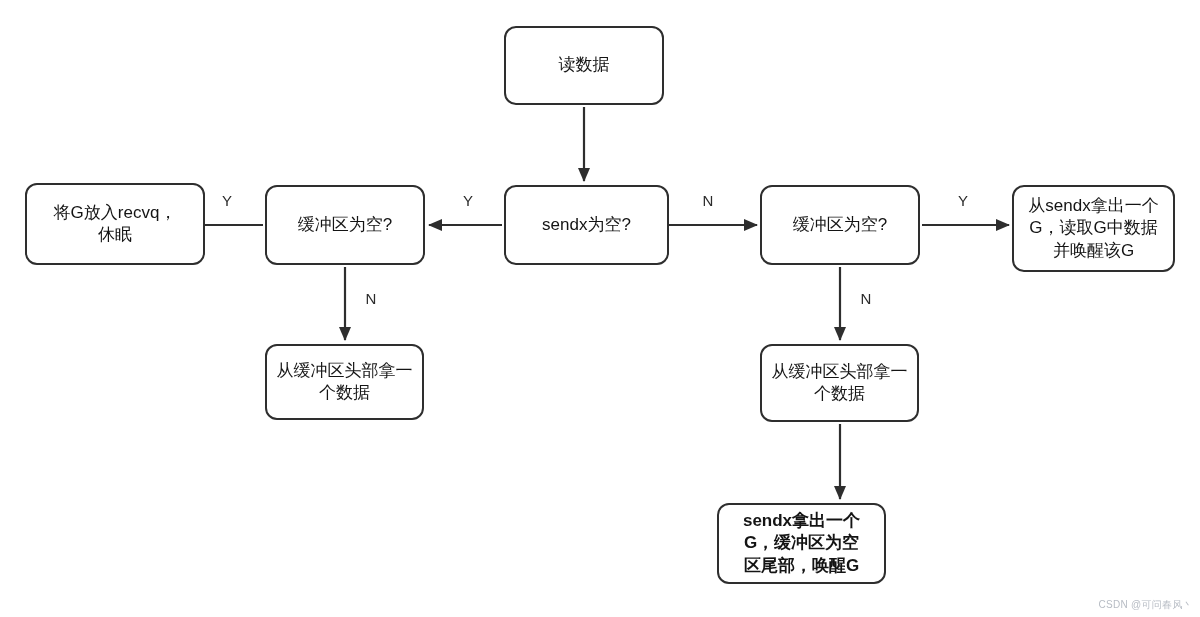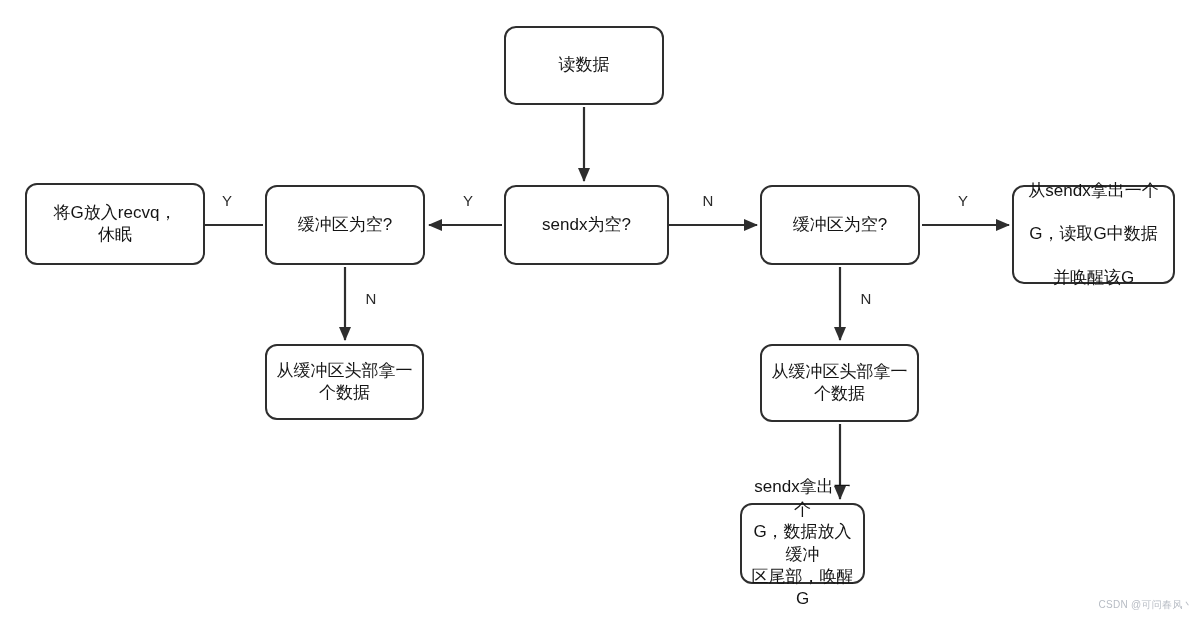--- a/index.html
+++ b/index.html
@@ -48,24 +48,24 @@
     color: #b7bcc4;
     letter-spacing: 0.3px;
     margin-top: 24px;
   }
   
   #n-read            { left: 504px; top: 26px;  width: 160px; height: 79px; }
   #n-sendx-empty     { left: 504px; top: 185px; width: 165px; height: 80px; }
   #n-buf-empty-left  { left: 265px; top: 185px; width: 160px; height: 80px; }
   #n-put-recvq       { left: 25px;  top: 183px; width: 180px; height: 82px; }
   #n-buf-empty-right { left: 760px; top: 185px; width: 160px; height: 80px; }
-  #n-take-sendx-g    { left: 1012px;top: 185px; width: 163px; height: 99px; gap: 21px; }
+  #n-take-sendx-g    { left: 1012px;top: 185px; width: 163px; height: 87px; }
   #n-take-head-left  { left: 265px; top: 344px; width: 159px; height: 76px; }
   #n-take-head-right { left: 760px; top: 344px; width: 159px; height: 78px; }
-  #n-sendx-put-tail  { left: 740px; top: 503px; width: 125px; height: 81px; }
+  #n-sendx-put-tail  { left: 717px; top: 503px; width: 169px; height: 81px; font-weight: bold; }
 </style>
 </head>
 <body>
 
 <div class="canvas">
 
   <svg class="wires" viewBox="0 0 1200 617">
     <defs>
       <marker id="arrow" markerUnits="userSpaceOnUse" markerWidth="15" markerHeight="13" refX="13" refY="6" orient="auto">
         <path d="M0,0 L14,6 L0,12 Z" fill="#2e2e2e"></path>
@@ -121,21 +121,21 @@
     <div>个数据</div>
   </div>
 
   <div class="node" id="n-take-head-right">
     <div>从缓冲区头部拿一</div>
     <div>个数据</div>
   </div>
 
   <div class="node" id="n-sendx-put-tail">
     <div>sendx拿出一个</div>
-    <div>G，数据放入缓冲</div>
+    <div>G，缓冲区为空</div>
     <div>区尾部，唤醒G</div>
   </div>
 
   <span class="edge-label" style="left:468px; top:192px;">Y</span>
   <span class="edge-label" style="left:708px; top:192px;">N</span>
   <span class="edge-label" style="left:227px; top:192px;">Y</span>
   <span class="edge-label" style="left:371px; top:290px;">N</span>
   <span class="edge-label" style="left:963px; top:192px;">Y</span>
   <span class="edge-label" style="left:866px; top:290px;">N</span>
 

